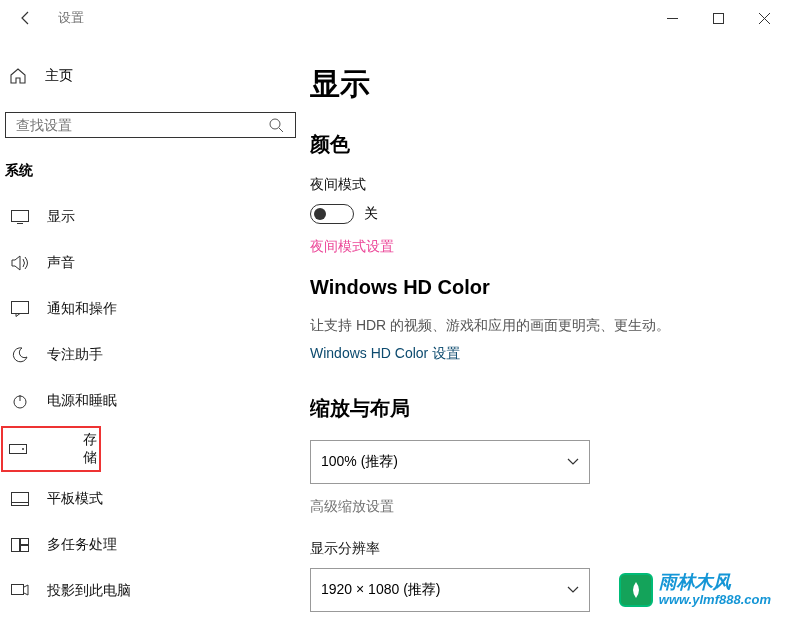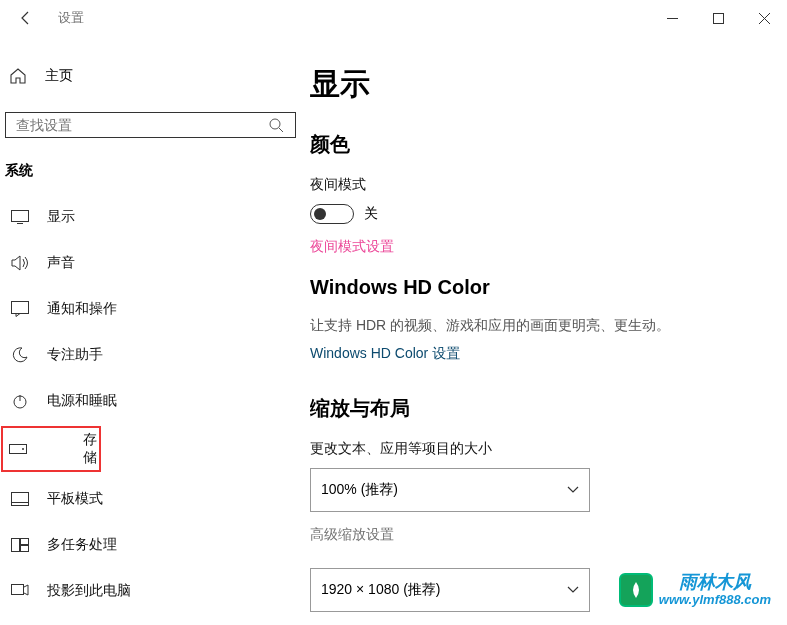--- a/index.html
+++ b/index.html
@@ -38,21 +38,21 @@
     .toggle .knob { width: 12px; height: 12px; background: #333; border-radius: 50%; position: absolute; top: 3px; left: 3px; }
     .toggle-state { font-size: 14px; }
     .link-text { font-size: 14px; color: #ec4899; margin-bottom: 20px; }
     .desc { font-size: 14px; color: #555; margin-bottom: 10px; }
     .hd-link { font-size: 14px; color: #0c4a6e; margin-bottom: 32px; }
     .dropdown { width: 280px; height: 44px; border: 1px solid #999; display: flex; align-items: center; padding: 0 10px; justify-content: space-between; cursor: pointer; margin-bottom: 14px; }
     .dropdown span { font-size: 14px; }
     .adv { font-size: 14px; color: #737373; margin-bottom: 24px; }
     .section-gap { margin-bottom: 26px; }
 
-    .watermark { position: absolute; right: 16px; bottom: 18px; display: flex; align-items: center; gap: 6px; text-align: center; }
+    .watermark { position: absolute; right: 16px; bottom: 18px; display: flex; align-items: center; gap: 6px; }
     .wm-logo { width: 34px; height: 34px; border-radius: 6px; background: #14a35a; display: flex; align-items: center; justify-content: center; border: 2px solid #0b7; }
     .wm-text { display: flex; flex-direction: column; line-height: 1.1; }
     .wm-cn { font-size: 18px; font-weight: 700; color: #1596d6; font-style: italic; }
     .wm-url { font-size: 13px; font-weight: 700; color: #1596d6; font-style: italic; }
 
     svg { display: block; }
   </style>
 </head>
 <body>
 
@@ -199,28 +199,28 @@
         </div>
       <div class="toggle-state">关</div>
     </div>
     <div class="link-text">夜间模式设置</div>
 
     <h2>Windows HD Color</h2>
     <div class="desc">让支持 HDR 的视频、游戏和应用的画面更明亮、更生动。</div>
     <div class="hd-link">Windows HD Color 设置</div>
 
     <h2 class="section-gap">缩放与布局</h2>
-    <div class="field-label">更改文本、应用等项目的大小</div>
     <div class="dropdown">
       <span>100% (推荐)</span>
       <svg width="12" height="8" viewBox="0 0 12 8">
           <path d="M1 1 L6 6 L11 1" stroke="#333" fill="none" stroke-width="1.2"></path>
         </svg>
     </div>
     <div class="adv">高级缩放设置</div>
+    <div class="field-label">显示分辨率</div>
     <div class="dropdown">
       <span>1920 × 1080 (推荐)</span>
       <svg width="12" height="8" viewBox="0 0 12 8">
           <path d="M1 1 L6 6 L11 1" stroke="#333" fill="none" stroke-width="1.2"></path>
         </svg>
     </div>
   </div>
 </div>
 
 <div class="watermark">

